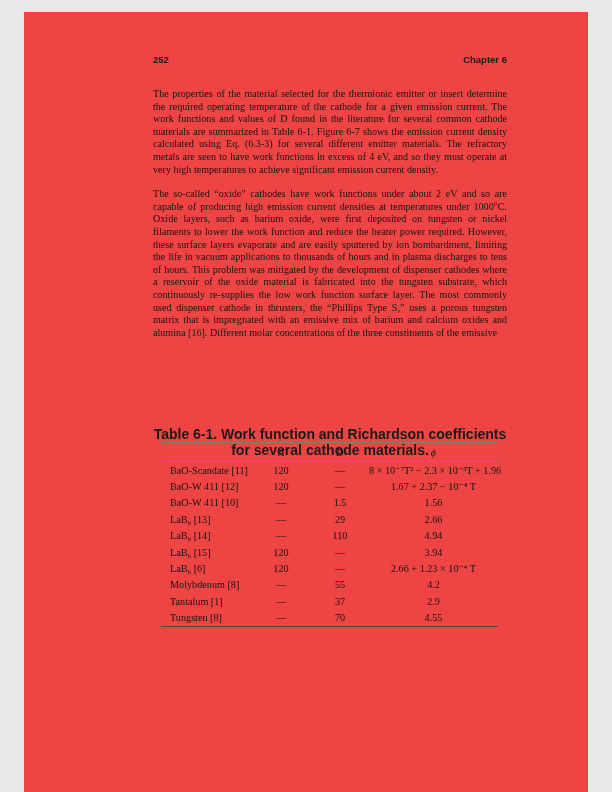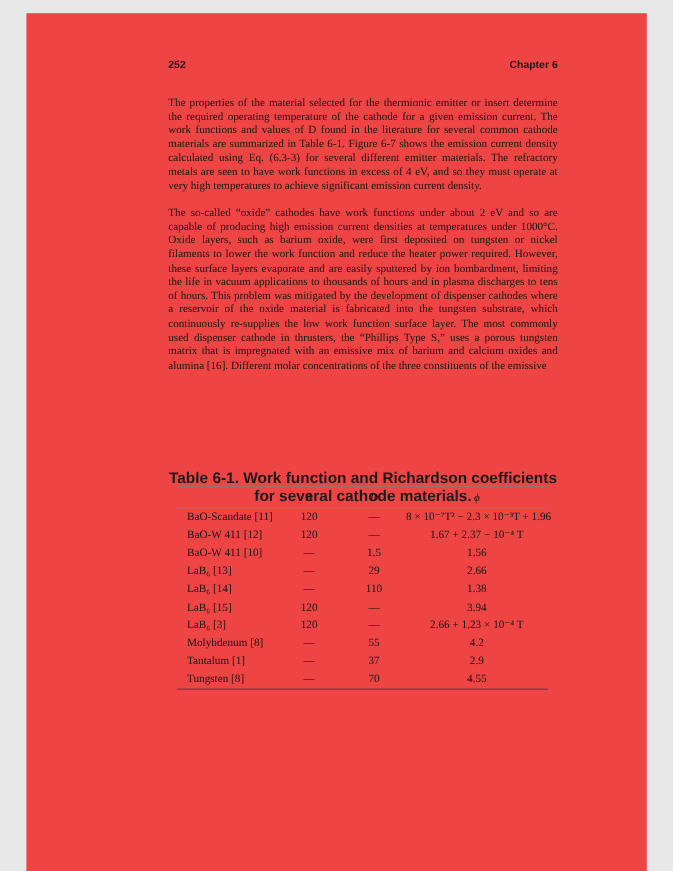--- a/index.html
+++ b/index.html
@@ -119,30 +119,30 @@
     <div class="tr">
       <div class="cell cell-material">LaB₆ [13]</div>
       <div class="cell cell-center">—</div>
       <div class="cell cell-center">29</div>
       <div class="cell cell-center">2.66</div>
     </div>
     <div class="tr">
       <div class="cell cell-material">LaB₆ [14]</div>
       <div class="cell cell-center">—</div>
       <div class="cell cell-center">110</div>
-      <div class="cell cell-center">1.38</div>
+      <div class="cell cell-center">4.94</div>
     </div>
     <div class="tr">
       <div class="cell cell-material">LaB₆ [15]</div>
       <div class="cell cell-center">120</div>
       <div class="cell cell-center">—</div>
       <div class="cell cell-center">3.94</div>
     </div>
     <div class="tr">
-      <div class="cell cell-material">LaB₆ [3]</div>
+      <div class="cell cell-material">LaB₆ [6]</div>
       <div class="cell cell-center">120</div>
       <div class="cell cell-center">—</div>
       <div class="cell cell-center">2.66 + 1.23 × 10⁻⁴ T</div>
     </div>
     <div class="tr">
       <div class="cell cell-material">Molybdenum [8]</div>
       <div class="cell cell-center">—</div>
       <div class="cell cell-center">55</div>
       <div class="cell cell-center">4.2</div>
     </div>

